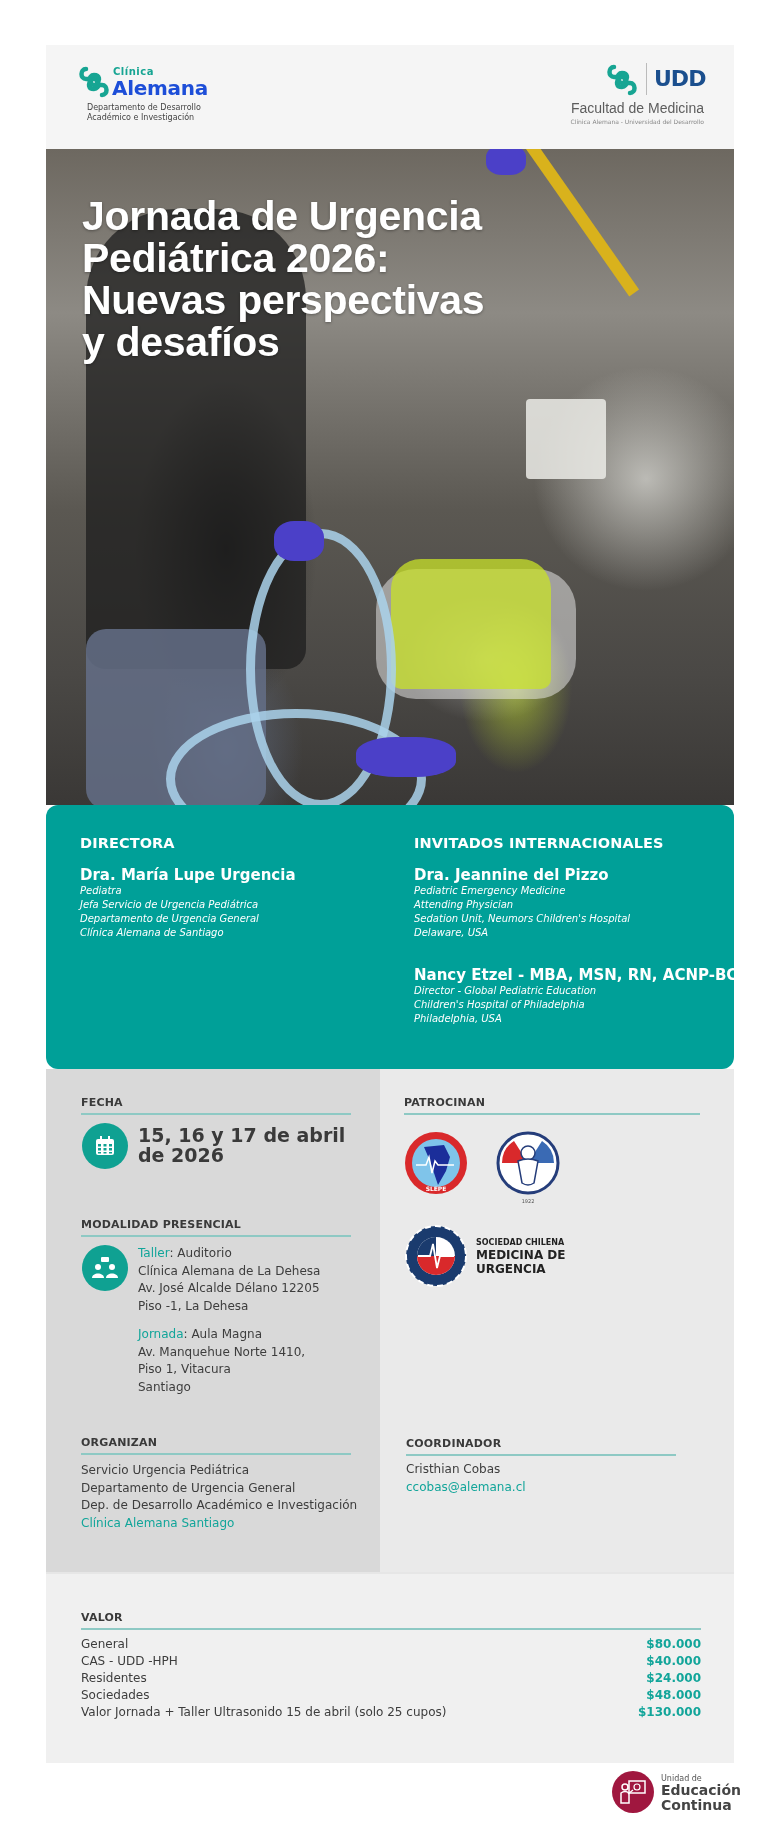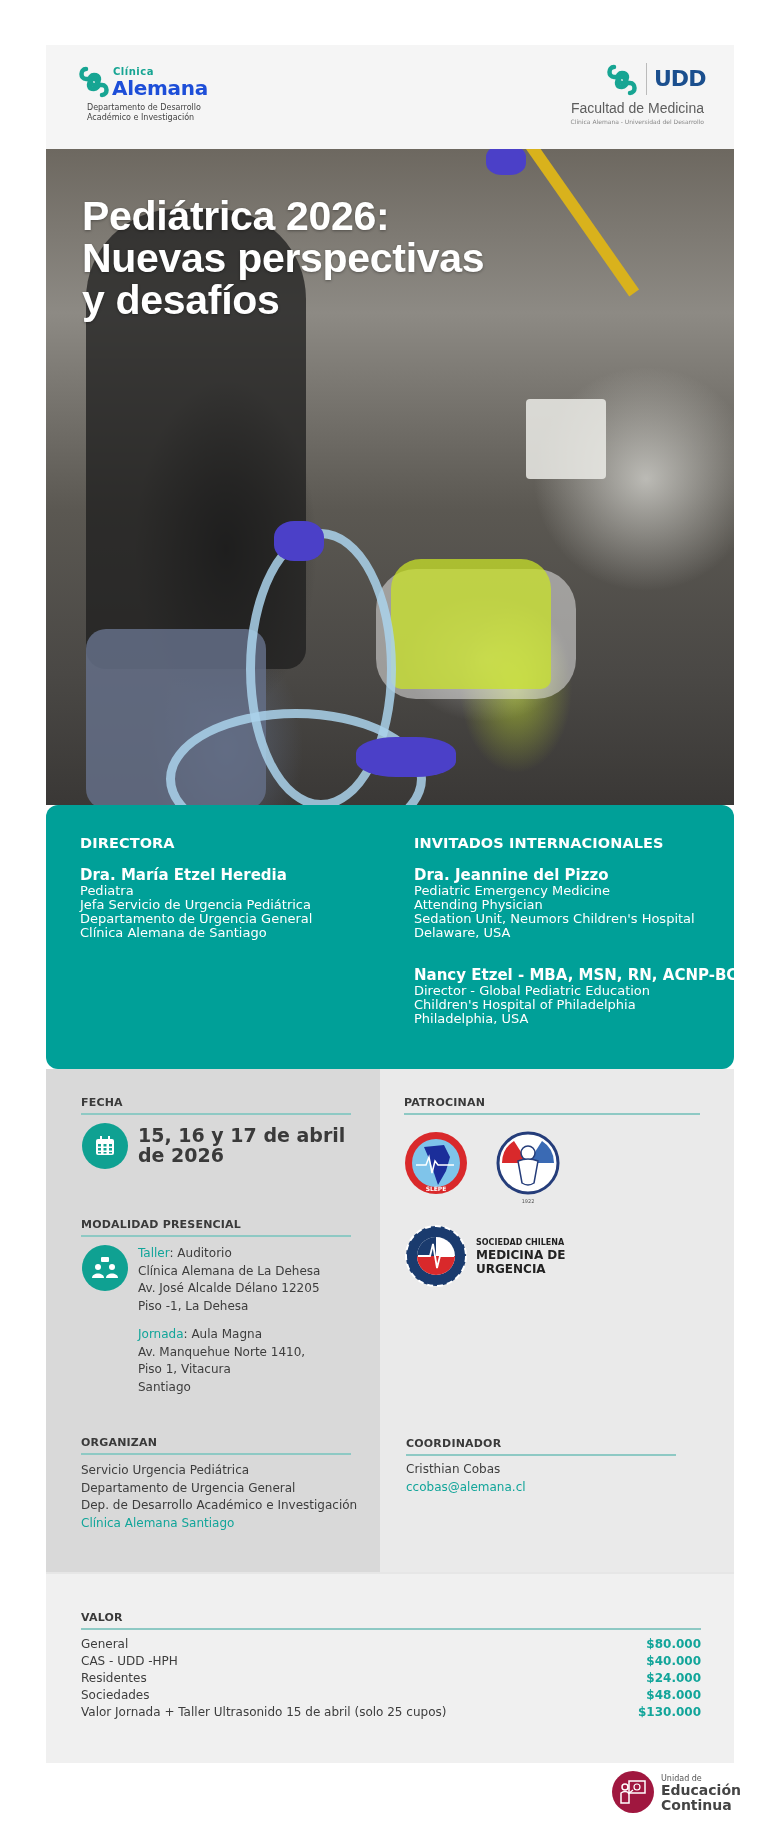--- a/index.html
+++ b/index.html
@@ -40,21 +40,21 @@
   .hero-title { position: absolute; left: 36px; top: 46px; width: 460px; color: #ffffff; font-family: "Liberation Sans", sans-serif; font-weight: bold; font-size: 41px; line-height: 42px; text-shadow: 0 1px 3px rgba(0,0,0,0.35); letter-spacing: -0.3px; }
 
   
   .speakers { height: 264px; background: #00a098; position: relative; color: #ffffff; border-radius: 12px; }
   .col { position: absolute; top: 0; }
   .col-left { left: 34px; width: 300px; }
   .col-right { left: 368px; width: 310px; }
   .sec-head { position: absolute; top: 30px; font-size: 14.5px; font-weight: bold; letter-spacing: 0.1px; white-space: nowrap; }
   .person { position: absolute; }
   .person-name { font-size: 15px; font-weight: bold; white-space: nowrap; line-height: 18px; }
-  .person-line { font-size: 13px; line-height: 14px; white-space: nowrap; }
+  .person-line { font-size: 10px; line-height: 14px; white-space: nowrap; font-style: italic; }
 
   
   .info { height: 503px; position: relative; }
   .info-left { position: absolute; left: 0; top: 0; width: 334px; height: 503px; background: #d9d9d9; }
   .info-right { position: absolute; left: 334px; top: 0; width: 354px; height: 503px; background: #eaeaea; padding-left: 44px; }
   .label { position: absolute; font-size: 11px; font-weight: bold; color: #3a3a3a; letter-spacing: 0.2px; white-space: nowrap; }
   .rule { position: absolute; height: 1.5px; background: #8ec9c4; }
   .circle-icon { position: absolute; width: 46px; height: 46px; border-radius: 50%; background: #0fa192; display: flex; align-items: center; justify-content: center; }
   .date-text { position: absolute; left: 92px; top: 56px; font-size: 19px; font-weight: bold; color: #3a3a3a; line-height: 20px; }
   .loc-block { position: absolute; left: 92px; font-size: 12px; color: #3d3d3d; line-height: 17.5px; }
@@ -110,31 +110,32 @@
     <div class="coat"></div>
     <div class="pants"></div>
     <div class="shirt"></div>
     <div class="vest"></div>
     <div class="tube" style="left:200px; top:380px; width:150px; height:280px;"></div>
     <div class="tube" style="left:120px; top:560px; width:260px; height:140px;"></div>
     <div class="glove" style="left:228px; top:372px; width:50px; height:40px;"></div>
     <div class="glove" style="left:440px; top:-4px; width:40px; height:30px;"></div>
     <div class="glove" style="left:310px; top:588px; width:100px; height:40px;"></div>
     <div class="hero-title">
+      <div>Jornada de Urgencia</div>
       <div>Pediátrica 2026:</div>
       <div>Nuevas perspectivas</div>
       <div>y desafíos</div>
     </div>
   </div>
 
   <div class="speakers">
     <div class="col col-left">
       <div class="sec-head">DIRECTORA</div>
       <div class="person" style="top:61px;">
-        <div class="person-name">Dra. María Etzel Heredia</div>
+        <div class="person-name">Dra. María Lupe Urgencia</div>
         <div class="person-line">Pediatra</div>
         <div class="person-line">Jefa Servicio de Urgencia Pediátrica</div>
         <div class="person-line">Departamento de Urgencia General</div>
         <div class="person-line">Clínica Alemana de Santiago</div>
       </div>
     </div>
     <div class="col col-right">
       <div class="sec-head">INVITADOS INTERNACIONALES</div>
       <div class="person" style="top:61px;">
         <div class="person-name">Dra. Jeannine del Pizzo</div>

